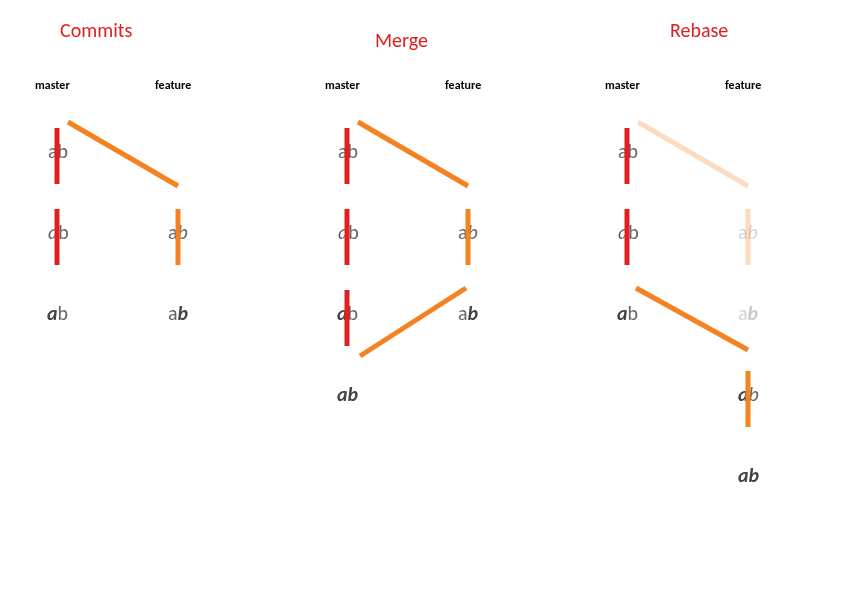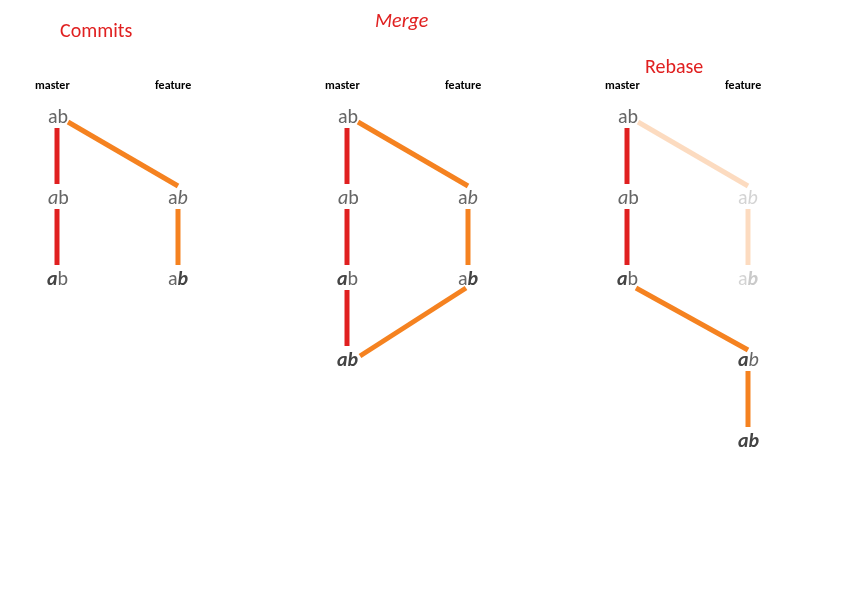--- a/index.html
+++ b/index.html
@@ -24,20 +24,21 @@
     font-size: 12px;
     font-weight: bold;
     color: #000;
   }
   .node {
     position: absolute;
     font-size: 20px;
     color: #666;
     font-family: Calibri, Arial, sans-serif;
     line-height: 1;
+    margin-top: 35px;
   }
   .node .a { font-style: normal; }
   .node .b { font-style: normal; }
   .node.ital-a .a { font-style: italic; }
   .node.ital-b .b { font-style: italic; }
   .node.bold-a .a { font-weight: bold; font-style: italic; color:#444; }
   .node.bold-b .b { font-weight: bold; font-style: italic; color:#444; }
   .node.bold-both .a { font-weight: bold; font-style: italic; color:#444; }
   .node.bold-both .b { font-weight: bold; font-style: italic; color:#444; }
   .node.faded { opacity: 0.28; }
@@ -47,22 +48,22 @@
     pointer-events: none;
   }
   .red-line { stroke: #e02020; stroke-width: 5; }
   .orange-line { stroke: #f58220; stroke-width: 5; }
   .faded-line { opacity: 0.28; }
 </style>
 </head>
 <body>
 
 <div class="title" style="left:60px; top:18px;">Commits</div>
-<div class="title" style="left:375px; top:8px;font-style:italic;">Merge</div>
-<div class="title" style="left:645px; top:18px;margin-top:36px;">Rebase</div>
+<div class="title" style="left:375px; top:28px;">Merge</div>
+<div class="title" style="left:670px; top:18px;">Rebase</div>
 
 <div class="branch-label" style="left:35px; top:78px;">master</div>
 <div class="branch-label" style="left:155px; top:78px;">feature</div>
 
 <div class="node" style="left:48px; top:106px;"><span class="a">a</span><span class="b">b</span></div>
 <div class="node ital-a" style="left:48px; top:187px;"><span class="a">a</span><span class="b">b</span></div>
 <div class="node bold-a" style="left:47px; top:268px;"><span class="a">a</span><span class="b">b</span></div>
 
 <div class="node ital-b" style="left:168px; top:187px;"><span class="a">a</span><span class="b">b</span></div>
 <div class="node bold-b" style="left:168px; top:268px;"><span class="a">a</span><span class="b">b</span></div>

